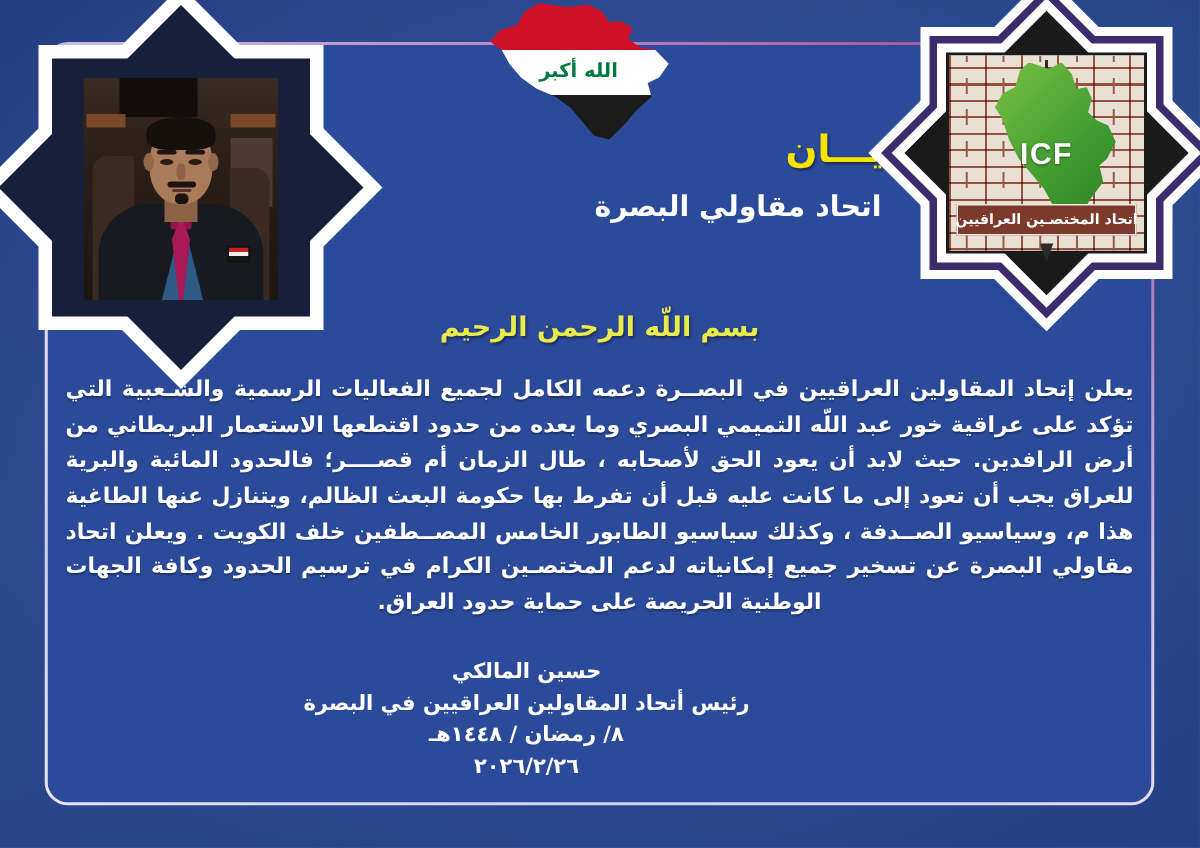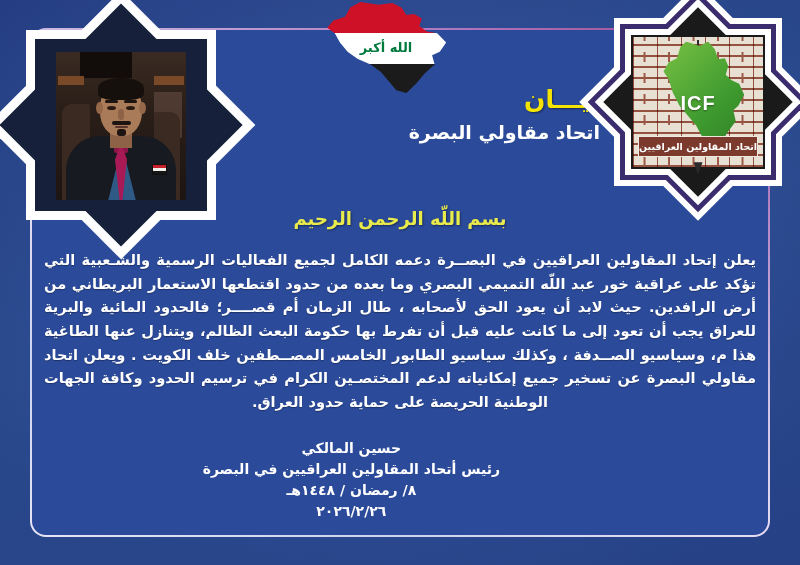--- a/index.html
+++ b/index.html
@@ -156,21 +156,21 @@
   .lg-plumbline{
     position:absolute;left:50%;top:13%;width:1.5px;height:18%;margin-left:-.75px;background:#2a2a2a;
   }
 
   
   .headings{position:absolute;left:230px;right:200px;top:86px;z-index:4;text-align:right;}
   .h-bayan{
     color:#f5e400;font-size:25px;font-weight:bold;letter-spacing:2px;
     line-height:1.1;margin:0 0 6px 0;text-shadow:1px 1px 2px rgba(0,0,0,.45);
   }
-  .h-sub1{color:#ffffff;font-size:19px;font-weight:bold;line-height:1.35;margin:0;}
+  .h-sub1{color:#ffffff;font-size:19px;font-weight:bold;line-height:1.35;margin:12px;}
   .h-sub2{color:#ffffff;font-size:19px;font-weight:bold;line-height:1.35;margin:2px 0 0 0;white-space:nowrap;}
 
   .basmala{
     position:absolute;left:0;right:0;top:208px;text-align:center;z-index:4;
     color:#e9ea4b;font-size:18px;font-weight:bold;text-shadow:1px 1px 2px rgba(0,0,0,.4);
   }
 
   
   .body-text{
     position:absolute;left:44px;right:44px;top:248px;z-index:4;
@@ -249,21 +249,21 @@
       <div class="lg-sqd b"></div>
     <div class="lg-sqw2 a"></div>
       <div class="lg-sqw2 b"></div>
     <div class="lg-sqk a"></div>
       <div class="lg-sqk b"></div>
     <div class="lg-brick"></div>
     <div class="lg-plumbline"></div>
     <div class="lg-map"></div>
     <div class="lg-icf">ICF</div>
     <div class="lg-band">
-      <span>اتحاد المقاولين العراقيين</span>
+      <span>اتحاد المختصـين العراقيين</span>
     </div>
     <div class="lg-plumb"></div>
   </div>
 
   <div class="headings">
     <div class="h-bayan">بيـــان</div>
     <div class="h-sub1">اتحاد مقاولي البصرة</div>
   </div>
 
   <div class="basmala">بسم اللّه الرحمن الرحيم</div>

